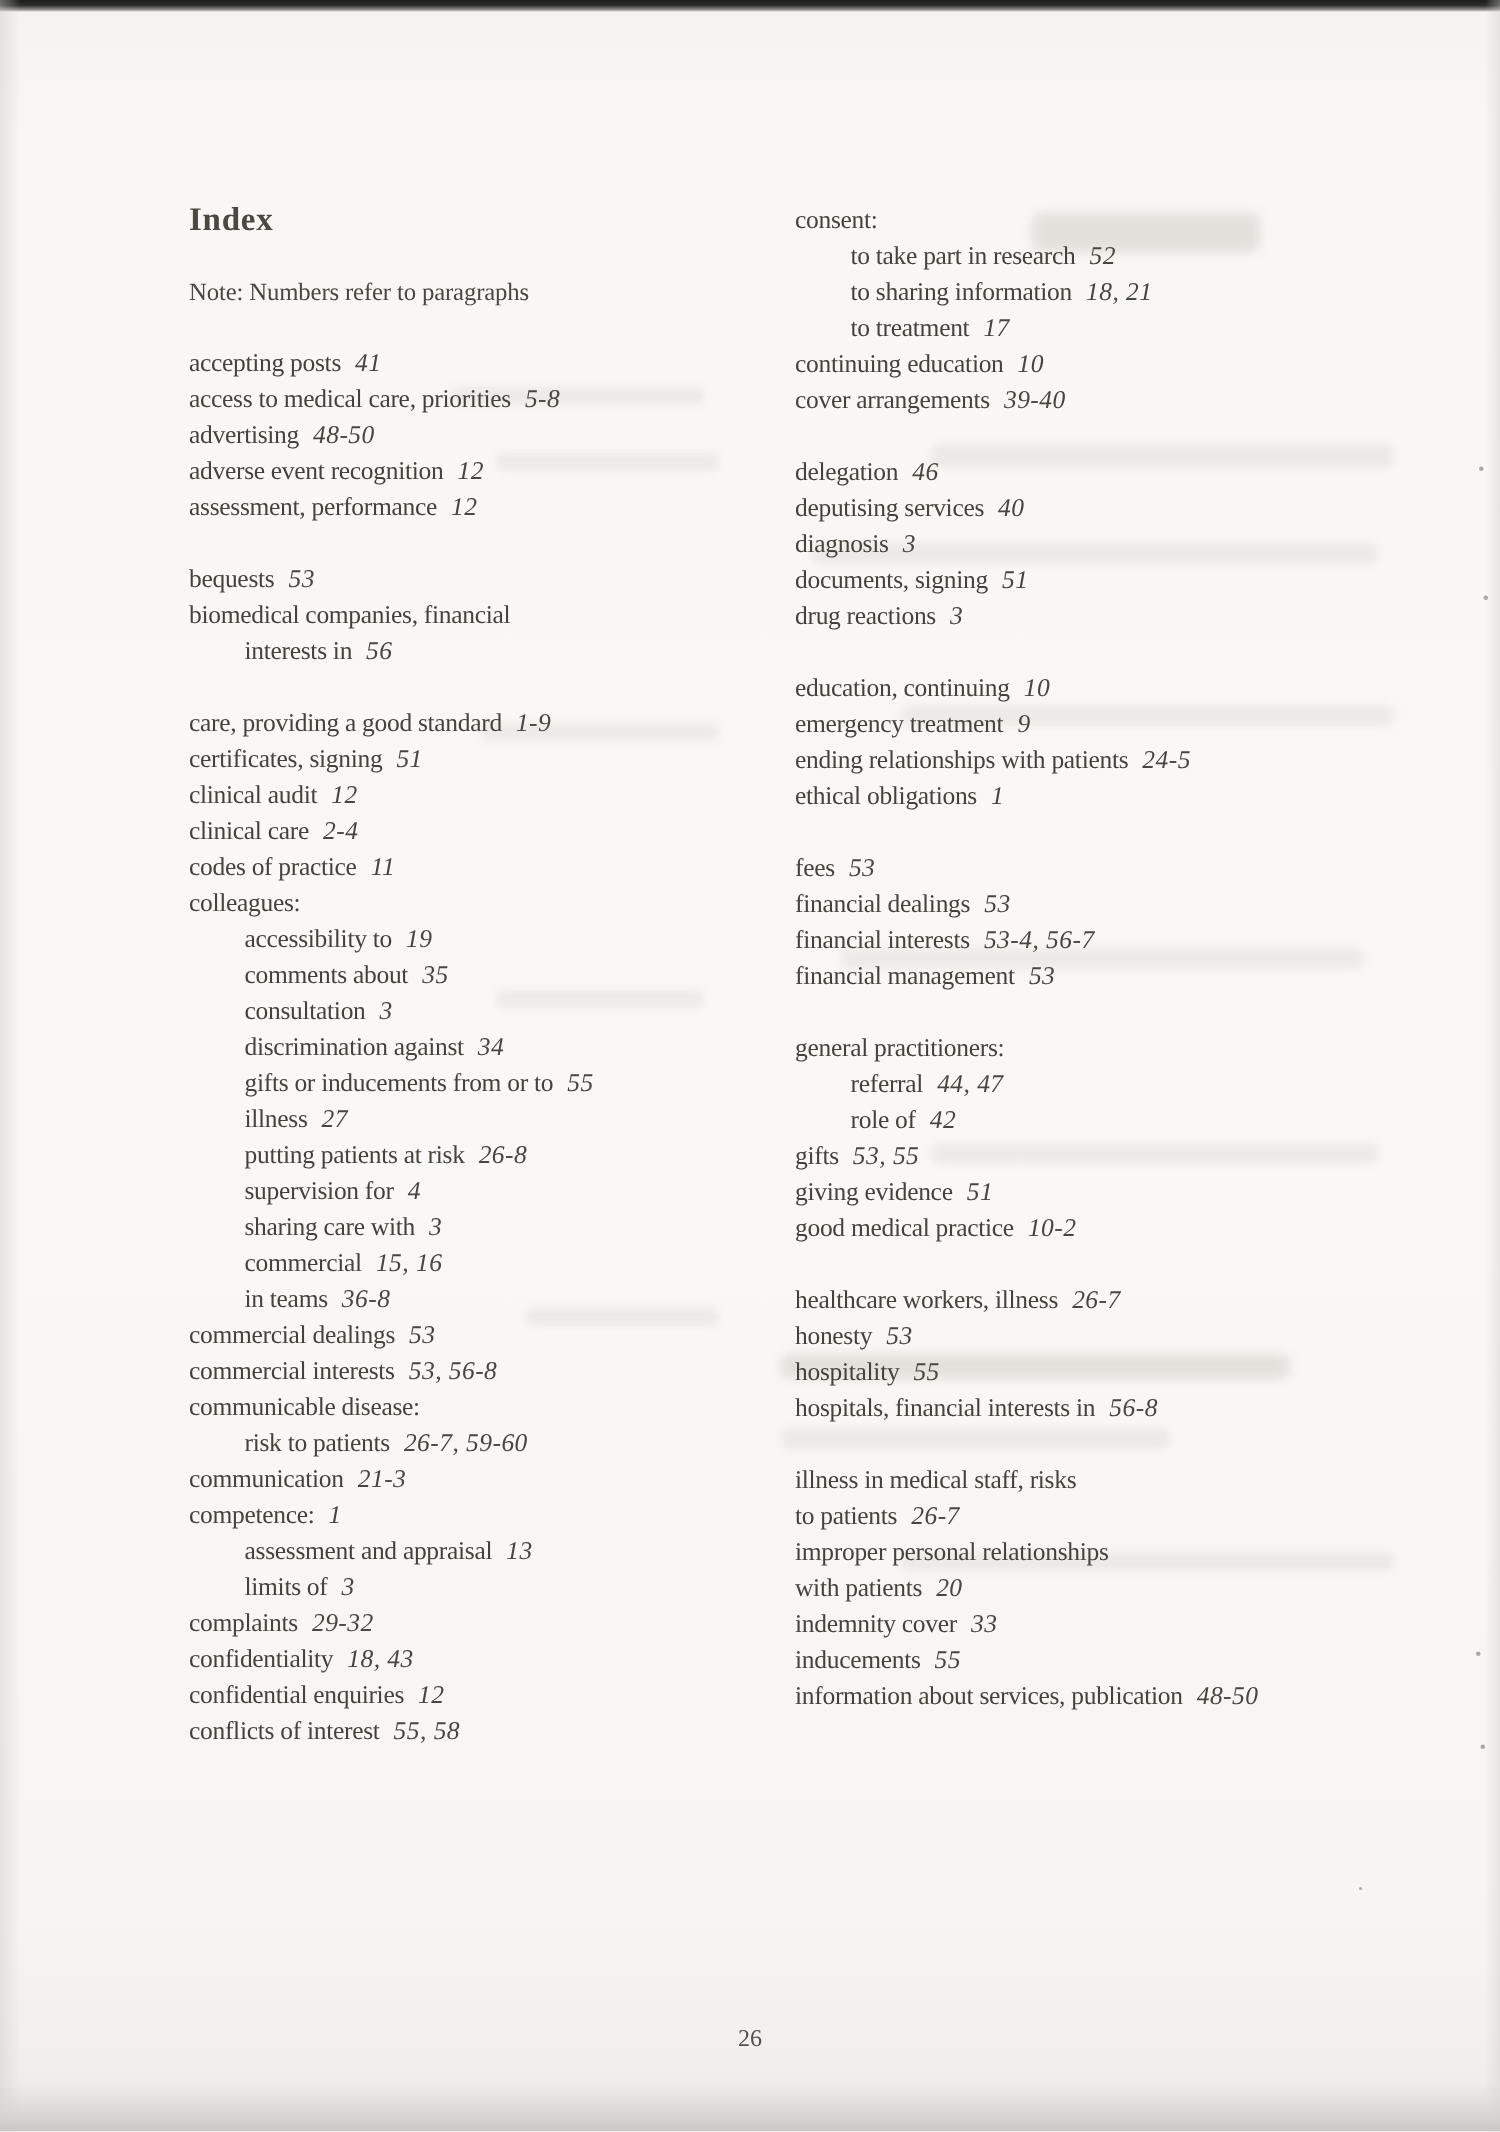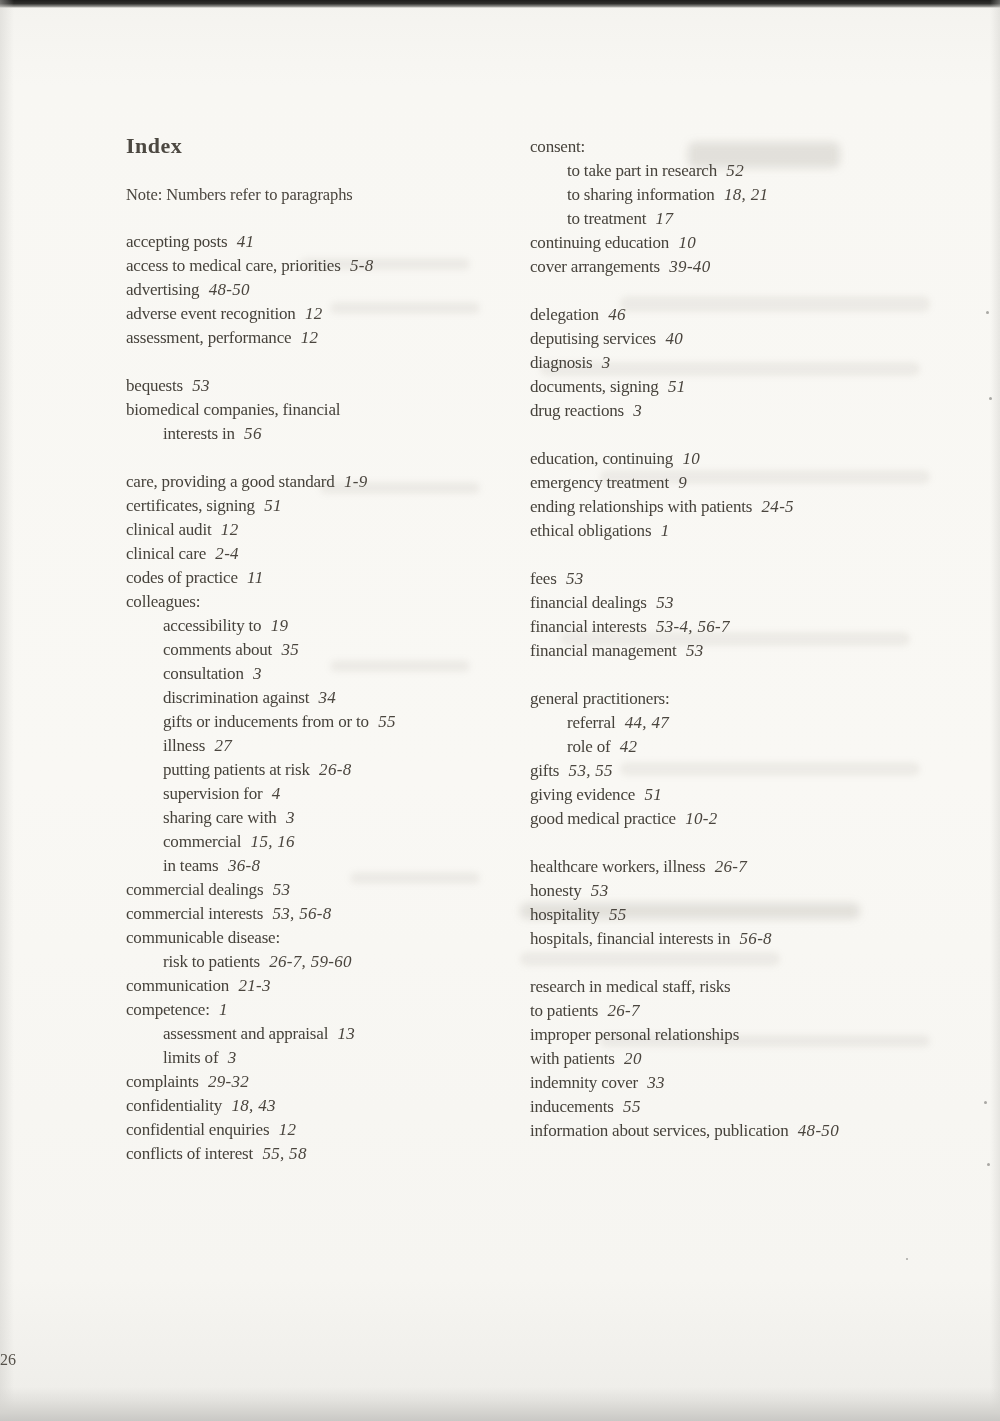--- a/index.html
+++ b/index.html
@@ -47,21 +47,21 @@
   }
   .col-left{left:126px;top:230px;width:390px;}
   .col-right{left:510px;top:135px;width:460px;margin-left:20px;}
   .entry{white-space:nowrap;}
   .entry.indent{padding-left:37px;}
   .entry.gap{margin-top:24px;}
   .n{font-style:italic;padding-left:.55em;letter-spacing:.3px;color:#4a453e;}
   
   .pageno{
     position:absolute;top:1351px;left:0;width:1000px;
-    text-align:left;font-size:16px;color:#55514a;
+    text-align:center;font-size:16px;color:#55514a;
   }
   
   .ghost{position:absolute;background:rgba(118,112,100,.09);border-radius:7px;filter:blur(3px);}
   .ghost.bold{background:rgba(112,106,94,.16);filter:blur(4px);}
   .speck{position:absolute;width:3px;height:3px;border-radius:50%;background:rgba(92,90,86,.5);}
 </style>
 </head>
 <body>
 
 <div class="page">
@@ -156,21 +156,21 @@
       <div class="entry gap"><span class="t">general practitioners:</span></div>
       <div class="entry indent"><span class="t">referral</span><span class="n">44, 47</span></div>
       <div class="entry indent"><span class="t">role of</span><span class="n">42</span></div>
       <div class="entry"><span class="t">gifts</span><span class="n">53, 55</span></div>
       <div class="entry"><span class="t">giving evidence</span><span class="n">51</span></div>
       <div class="entry"><span class="t">good medical practice</span><span class="n">10-2</span></div>
       <div class="entry gap"><span class="t">healthcare workers, illness</span><span class="n">26-7</span></div>
       <div class="entry"><span class="t">honesty</span><span class="n">53</span></div>
       <div class="entry"><span class="t">hospitality</span><span class="n">55</span></div>
       <div class="entry"><span class="t">hospitals, financial interests in</span><span class="n">56-8</span></div>
-      <div class="entry gap"><span class="t">research in medical staff, risks</span></div>
+      <div class="entry gap"><span class="t">illness in medical staff, risks</span></div>
       <div class="entry"><span class="t">to patients</span><span class="n">26-7</span></div>
       <div class="entry"><span class="t">improper personal relationships</span></div>
       <div class="entry"><span class="t">with patients</span><span class="n">20</span></div>
       <div class="entry"><span class="t">indemnity cover</span><span class="n">33</span></div>
       <div class="entry"><span class="t">inducements</span><span class="n">55</span></div>
       <div class="entry"><span class="t">information about services, publication</span><span class="n">48-50</span></div>
     </div>
 
   <div class="pageno">26</div>
 

